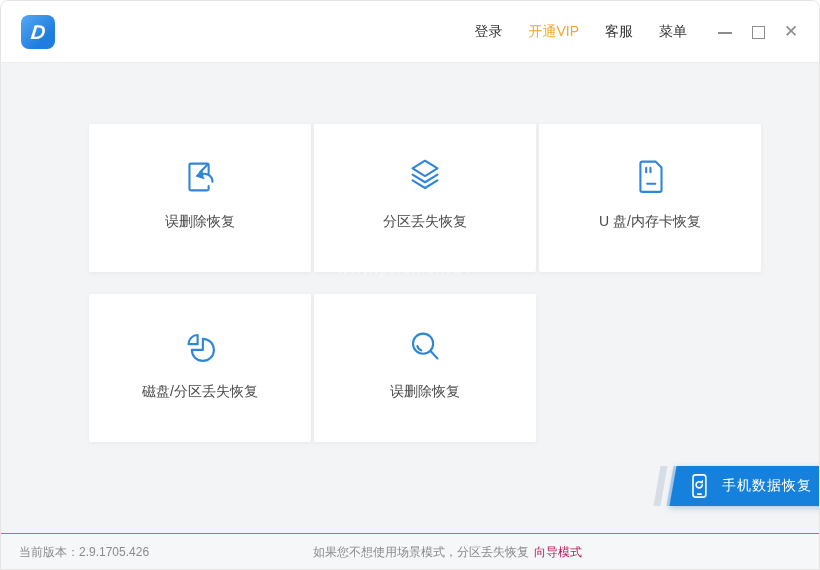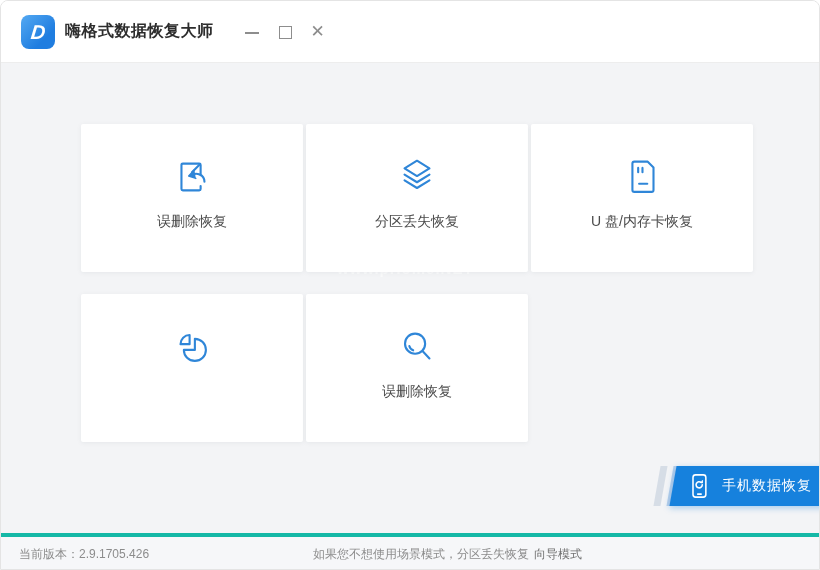--- a/index.html
+++ b/index.html
@@ -39,21 +39,21 @@
     border-top: 2px solid #8d8d8d;
   }
   .wc-max::after {
     content: ""; position: absolute; left: 2px; top: 2px; width: 11px; height: 11px;
     border: 1.6px solid #8d8d8d;
   }
   .wc-close { font-size: 17px; color: #8d8d8d; line-height: 16px; text-align: center; }
   
   .main { position: relative; height: 470px; background: #f3f4f6; }
   .cards {
-    position: absolute; left: 80px; top: 61px;
+    position: absolute; left: 88px; top: 61px;
     display: grid; grid-template-columns: repeat(3, 222px);
     grid-auto-rows: 148px; column-gap: 3px; row-gap: 22px;
   }
   .card {
     background: #fff; border-radius: 2px;
     box-shadow: 0 1px 4px rgba(120,130,140,0.10);
     display: flex; flex-direction: column; align-items: center;
     padding-top: 30px; cursor: pointer;
   }
   .card .icon { width: 46px; height: 46px; }
@@ -77,39 +77,44 @@
     display: flex; align-items: center; padding-left: 14px; gap: 11px;
   }
   .phone-banner-inner .blabel { color: #fff; font-size: 14px; letter-spacing: 1px; }
   .artifact-line {
     position: absolute; left: 692px; bottom: 0; width: 76px; height: 2px;
     background: #cdd8e6; opacity: 0.8;
   }
   
   .footer {
     position: relative; height: 38px; background: #f6f7f9;
-    border-top: 4px solid #14b8a6; font-size: 12px; color: #8c8c8c;
+    border-top: 1px solid #14b8a6; font-size: 12px; color: #8c8c8c;
     display: flex; align-items: center;
   }
   .version { position: absolute; left: 18px; }
   .mode-hint { position: absolute; left: 312px; white-space: nowrap; }
-  .mode-link { color: #737373; text-decoration: none; margin-left: 5px; cursor: pointer; }
+  .mode-link { color: #be185d; text-decoration: none; margin-left: 5px; cursor: pointer; }
   svg { display: block; }
 </style>
 </head>
 <body>
 
 <div class="window">
 
   <div class="header">
     <div class="logo">
       <span>D</span>
     </div>
-    <div class="app-title">嗨格式数据恢复大师</div>
-
+
+    <div class="nav">
+      <div class="nav-item">登录</div>
+      <div class="nav-item vip">开通VIP</div>
+      <div class="nav-item">客服</div>
+      <div class="nav-item">菜单</div>
+    </div>
 
     <div class="win-controls">
       <div class="wc wc-min"></div>
       <div class="wc wc-max"></div>
       <div class="wc wc-close">✕</div>
     </div>
   </div>
 
   <div class="main">
     <div class="watermark">www.pHome.NET</div>
@@ -152,20 +157,21 @@
       </div>
 
 
       <div class="card">
         <span class="icon">
           <svg viewBox="0 0 48 48" width="46" height="46" fill="none" stroke="#2f86d8" stroke-width="2.2" stroke-linecap="round" stroke-linejoin="round">
             <path d="M27 15.5 A11.5 11.5 0 1 1 15.5 27 L27 27 Z"></path>
             <path d="M21.5 11.5 A9.5 9.5 0 0 0 12 21 L21.5 21 Z"></path>
           </svg>
         </span>
+        <span class="label">磁盘/分区丢失恢复</span>
       </div>
 
       <div class="card">
         <span class="icon">
           <svg viewBox="0 0 48 48" width="46" height="46" fill="none" stroke="#2f86d8" stroke-width="2.2" stroke-linecap="round" stroke-linejoin="round">
             <circle cx="22" cy="20.5" r="10.5"></circle>
             <path d="M16 23 a6.5 6.5 0 0 0 4 4.5"></path>
             <path d="M30 28.5 L37 36"></path>
           </svg>
         </span>

